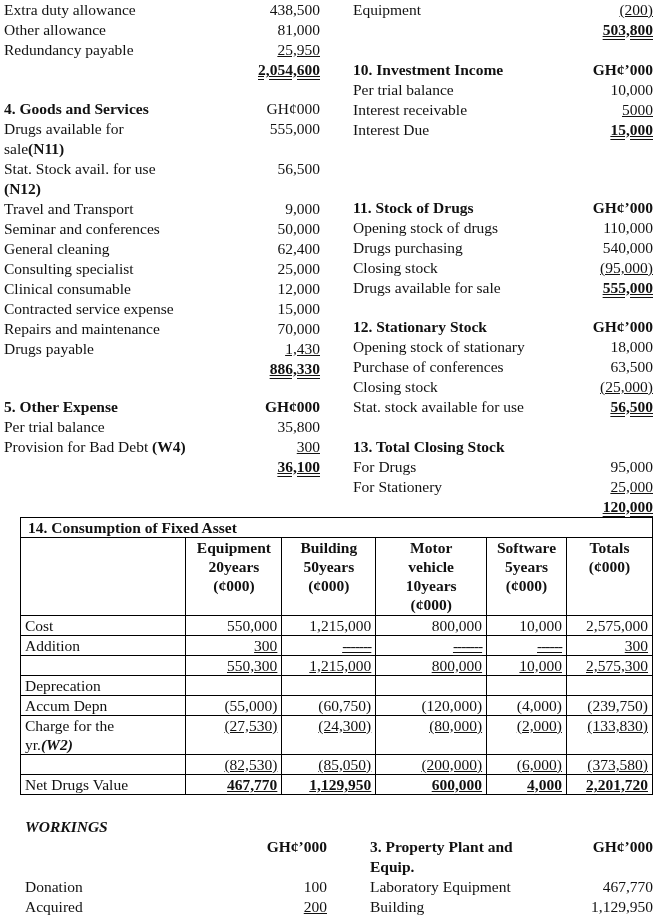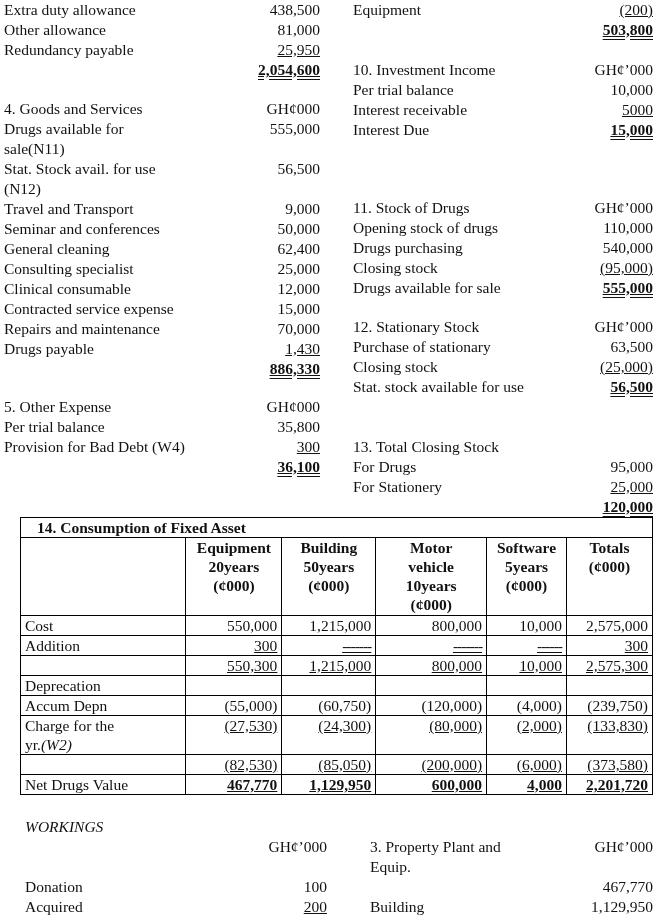--- a/index.html
+++ b/index.html
@@ -5,34 +5,34 @@
   html, body { margin: 0; padding: 0; background: #ffffff; }
   body {
     width: 662px; height: 920px; position: relative; overflow: hidden;
     font-family: "Liberation Serif", "DejaVu Serif", serif;
     font-size: 15.5px; color: #111; line-height: 20px;
   }
   .blk { position: absolute; }
   .row { position: relative; height: 20px; white-space: nowrap; }
   .lbl { position: absolute; left: 0; }
   .val { position: absolute; right: 0; text-align: left; }
-  .b { font-weight: normal; }
+  .b { font-weight: bold; }
   .i { font-style: italic; }
   .u { text-decoration: underline; }
   .bu { font-weight: bold; text-decoration: underline double; }
 
   
   table.fa {
     position: absolute; left: 20px; top: 517px; width: 633px;
     border-collapse: collapse; font-size: 15.5px; line-height: 19px;
   }
   table.fa td, table.fa th { border: 1.5px solid #000; padding: 0 4px; vertical-align: top; }
   table.fa th { font-weight: bold; text-align: center; }
   table.fa td.n { text-align: right; padding-left: 16px; }
-  table.fa td.title { font-weight: bold; text-align: left; padding-left: 16px; }
+  table.fa td.title { font-weight: bold; text-align: left; padding-left: 7px; }
   .dash { text-decoration: underline; letter-spacing: -1px; }
 </style>
 </head>
 <body>
 
 <div class="blk" style="left:4px; top:0; width:316px;">
   <div class="row">
       <span class="lbl">Extra duty allowance</span>
       <span class="val">438,500</span>
     </div>
@@ -174,21 +174,25 @@
       <span class="val bu">555,000</span>
     </div>
 </div>
 
 <div class="blk" style="left:353px; top:317px; width:300px;">
   <div class="row">
       <span class="lbl b">12. Stationary Stock</span>
       <span class="val b">GH¢’000</span>
     </div>
   <div class="row">
-      <span class="lbl">Purchase of stationary</span>
+      <span class="lbl">Opening stock of stationary</span>
+      <span class="val">18,000</span>
+    </div>
+  <div class="row">
+      <span class="lbl">Purchase of conferences</span>
       <span class="val">63,500</span>
     </div>
   <div class="row">
       <span class="lbl">Closing stock</span>
       <span class="val u">(25,000)</span>
     </div>
   <div class="row">
       <span class="lbl">Stat. stock available for use</span>
       <span class="val bu">56,500</span>
     </div>
@@ -342,19 +346,20 @@
 
 <div class="blk" style="left:370px; top:837px; width:283px;">
   <div class="row">
       <span class="lbl b">3. Property Plant and</span>
       <span class="val b">GH¢’000</span>
     </div>
   <div class="row">
       <span class="lbl b">Equip.</span>
     </div>
   <div class="row">
+      <span class="lbl">Laboratory Equipment</span>
       <span class="val">467,770</span>
     </div>
   <div class="row">
       <span class="lbl">Building</span>
       <span class="val">1,129,950</span>
     </div>
 </div>
 
 </body></html>

